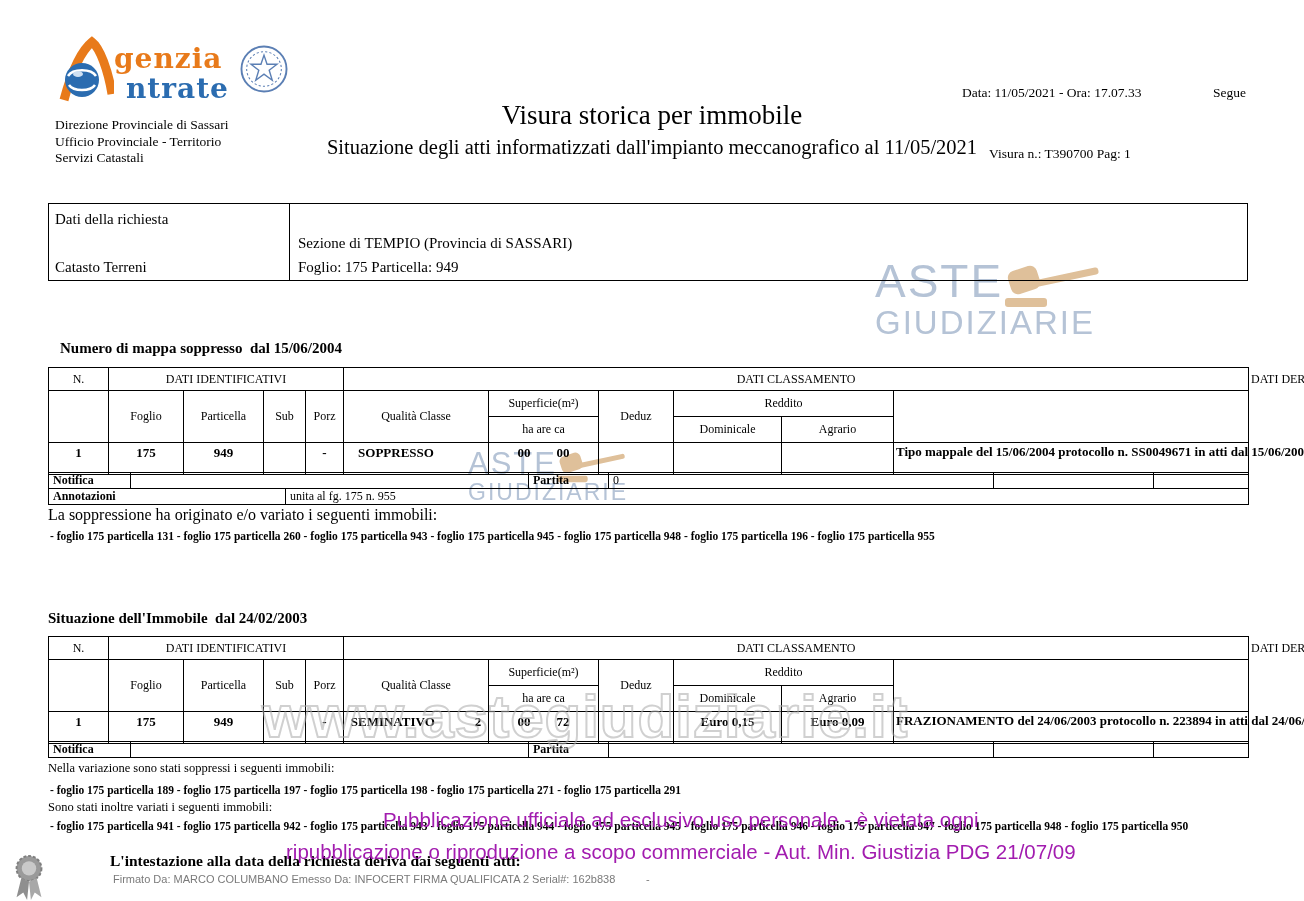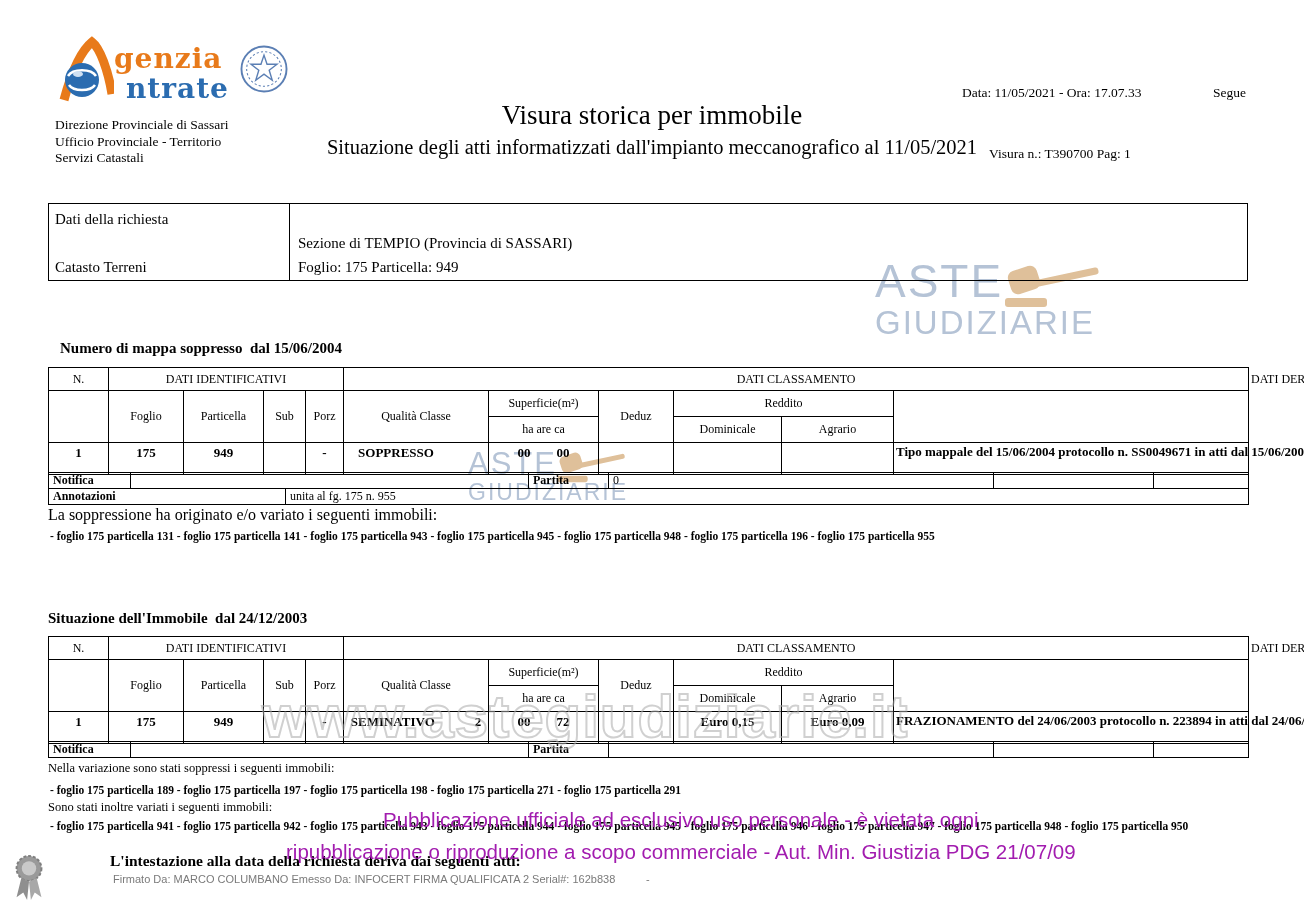--- a/index.html
+++ b/index.html
@@ -206,23 +206,23 @@
     </colgroup>
   <tbody>
       <tr>
     <td class="bold">Annotazioni</td>
     <td class="plain">unita al fg. 175 n. 955</td>
   </tr>
 </tbody>
   </table>
 
 <div class="ct body-line-lg" style="left:48px;top:506px;">La soppressione ha originato e/o variato i seguenti immobili:</div>
-<div class="ct bold-list" style="left:50px;top:527px;width:1210px;">- foglio 175 particella 131 - foglio 175 particella 141 - foglio 175 particella 943 - foglio 175 particella 945 - foglio 175 particella 948 - foglio 175 particella 196 - foglio 175 particella 955</div>
-
-<div class="ct sect-title" style="left:48px;top:610px;">Situazione dell'Immobile  dal 24/12/2003</div>
+<div class="ct bold-list" style="left:50px;top:527px;width:1210px;">- foglio 175 particella 131 - foglio 175 particella 260 - foglio 175 particella 943 - foglio 175 particella 945 - foglio 175 particella 948 - foglio 175 particella 196 - foglio 175 particella 955</div>
+
+<div class="ct sect-title" style="left:48px;top:610px;">Situazione dell'Immobile  dal 24/02/2003</div>
 
 <table class="ct vt" style="left:48px;top:636px;">
   <colgroup>
       <col style="width:60px">
       <col style="width:75px">
       <col style="width:80px">
       <col style="width:42px">
       <col style="width:38px">
       <col style="width:145px">
       <col style="width:110px">

